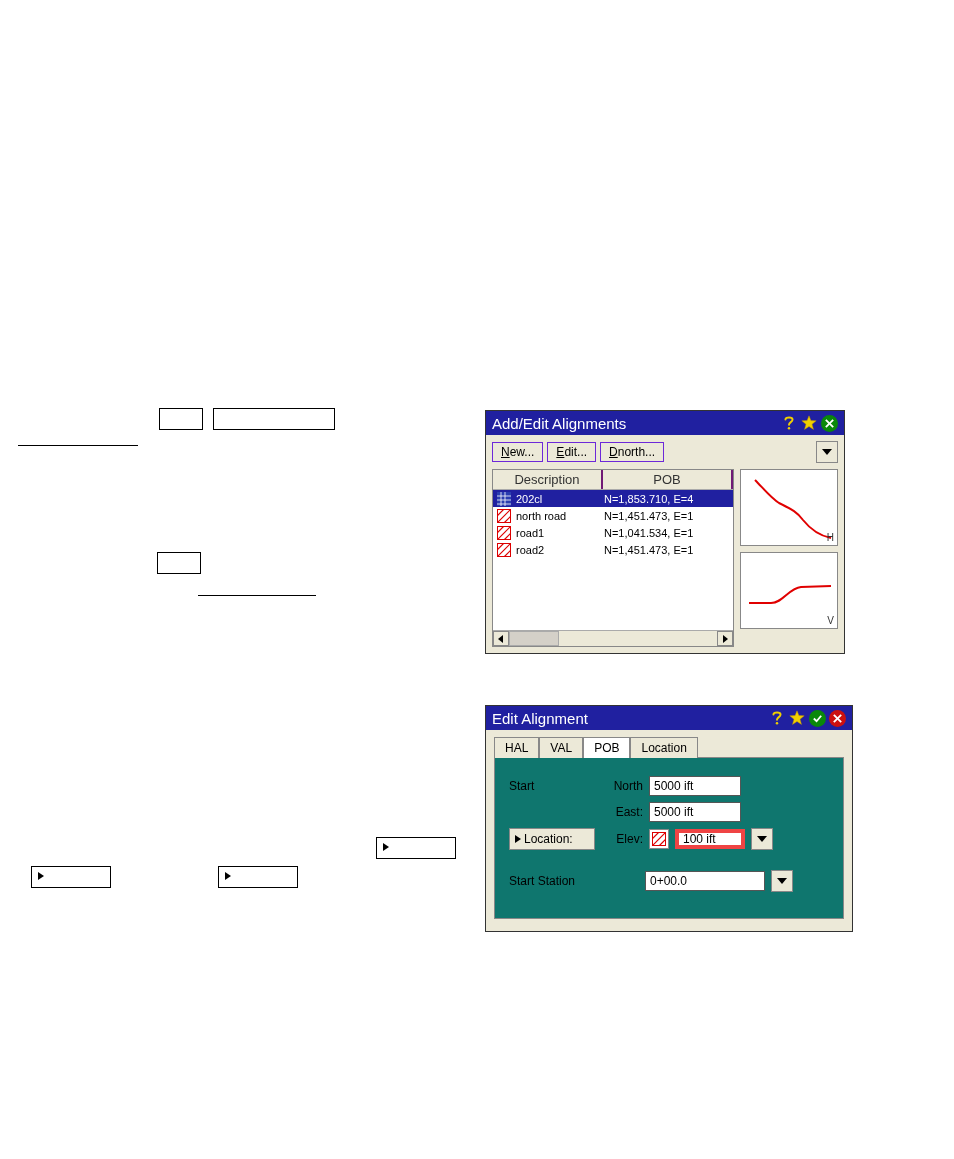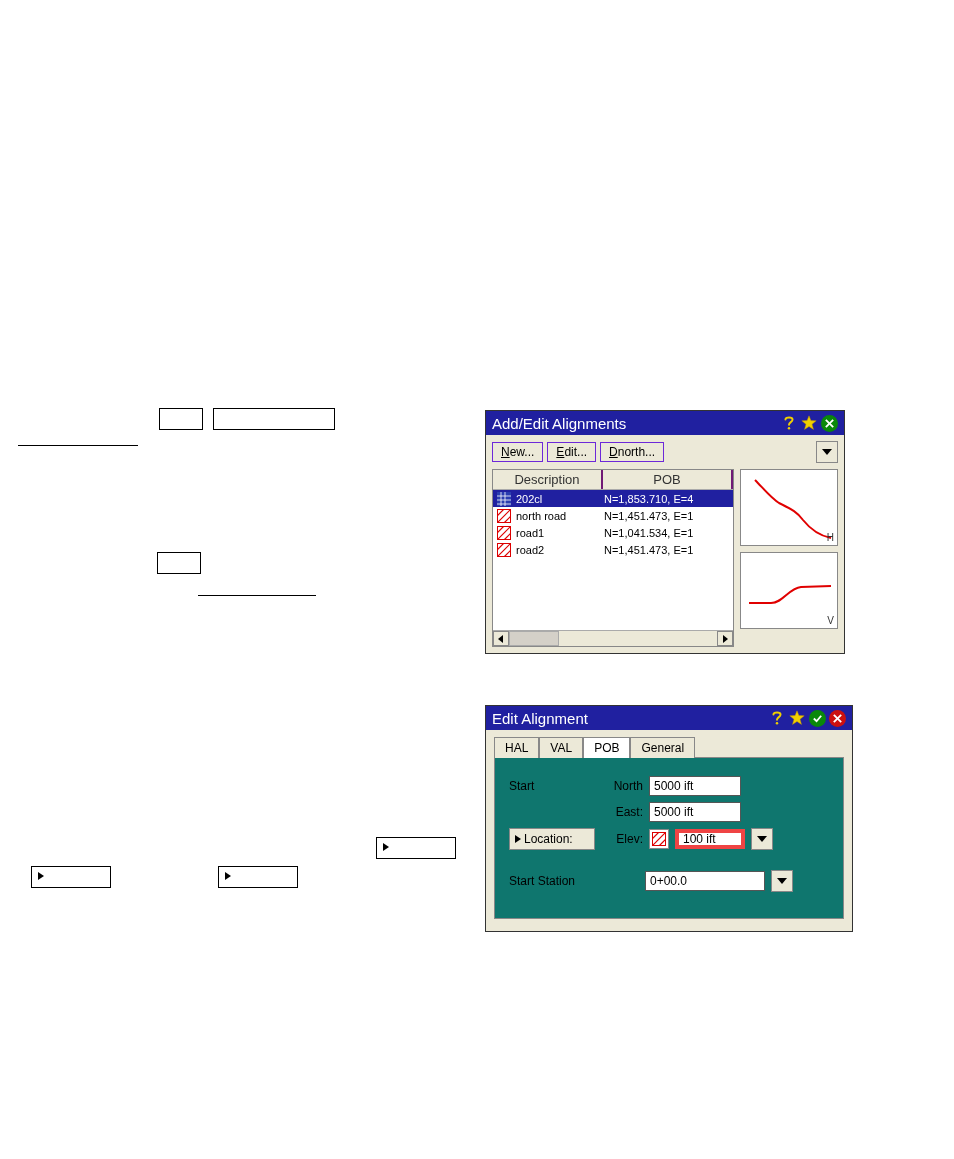--- a/index.html
+++ b/index.html
@@ -324,21 +324,21 @@
             </svg>
         </span>
       </span>
     </span>
   </div>
   <div class="dlg2-body">
     <div class="tabs">
       <div class="tab">HAL</div>
       <div class="tab">VAL</div>
       <div class="tab active">POB</div>
-      <div class="tab">General</div>
+      <div class="tab">Location</div>
     </div>
     <div class="tabcontent">
       <div class="formrow">
         <span class="lbl1">Start</span>
         <span class="lbl2">North</span>
         <input class="txtinput" value="5000 ift" style="">
       </div>
       <div class="formrow">
         <span class="lbl1"></span>
         <span class="lbl2">East:</span>

